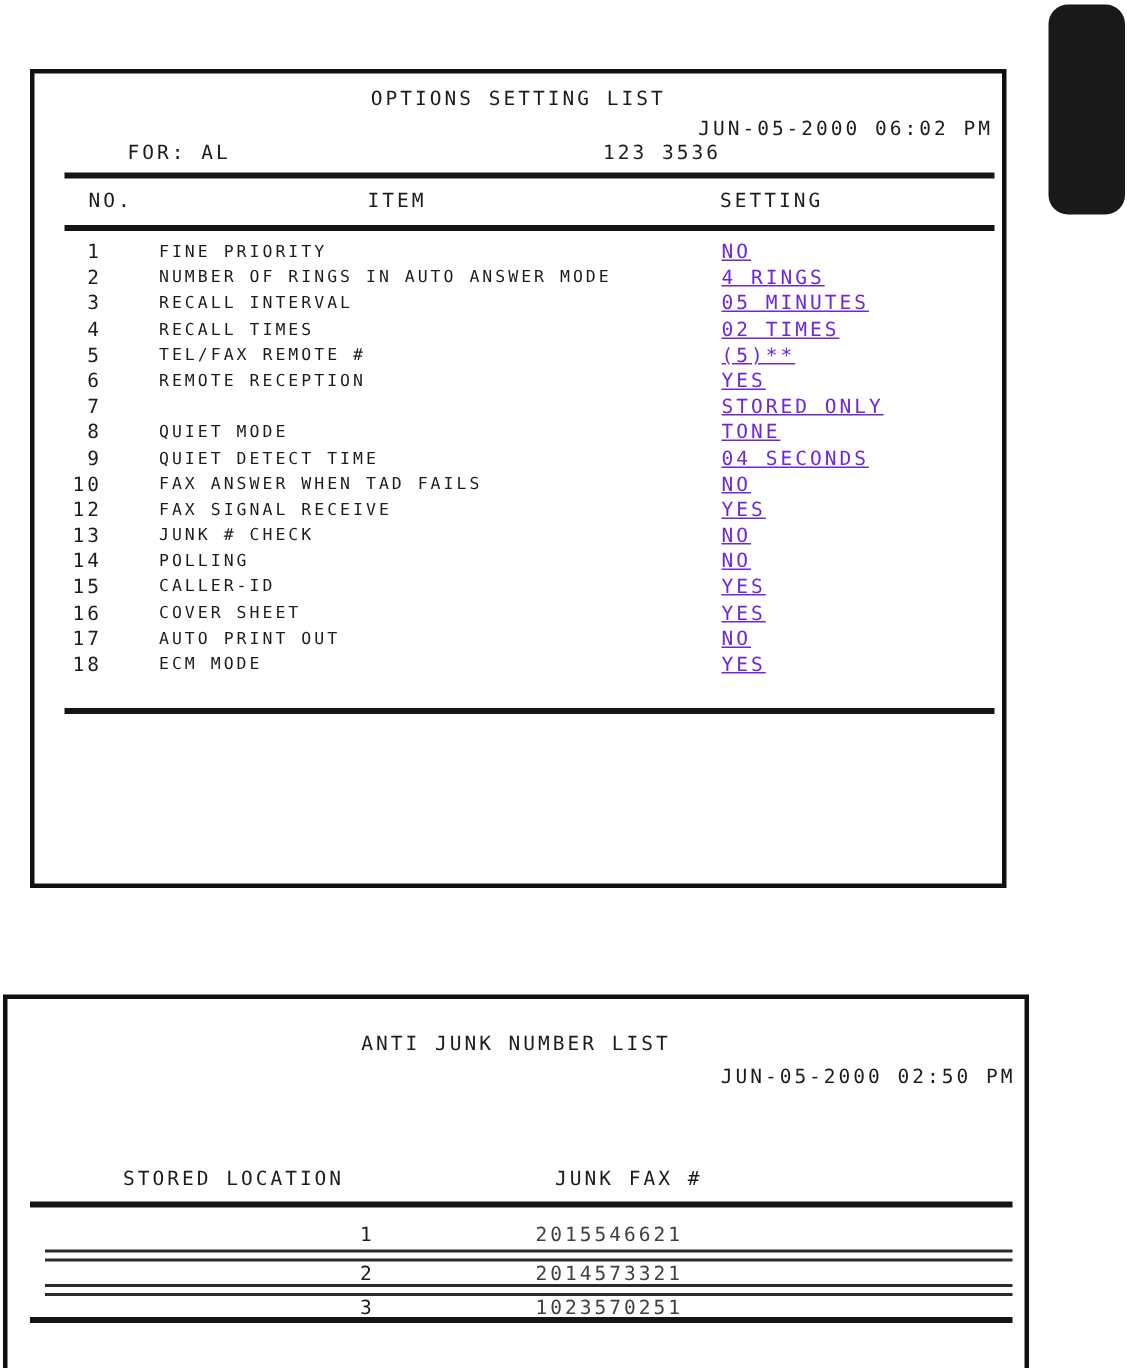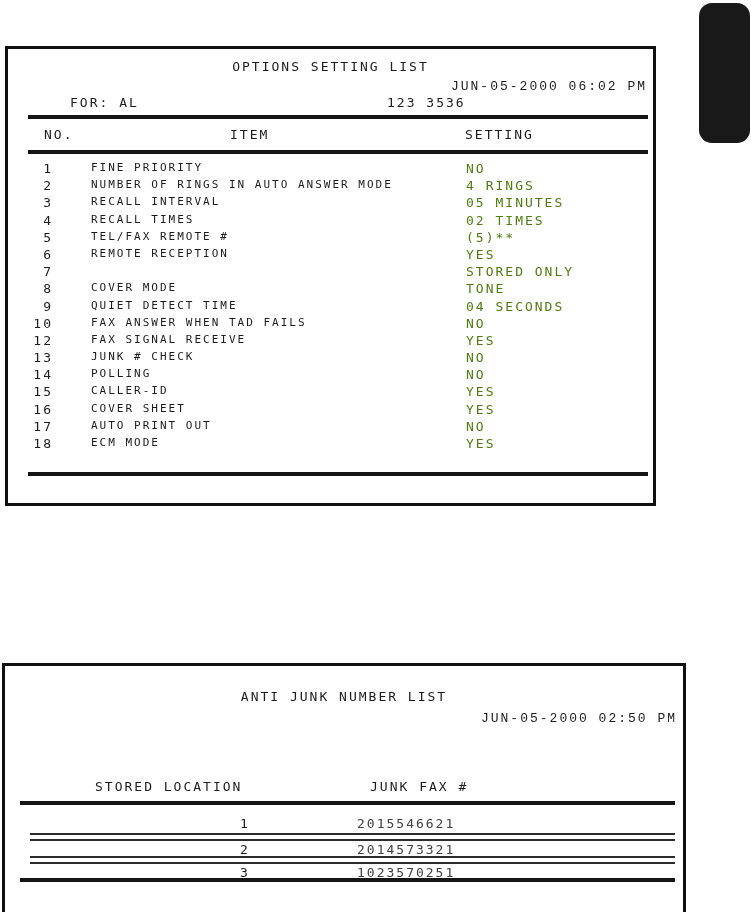--- a/index.html
+++ b/index.html
@@ -5,47 +5,47 @@
   html,body { margin:0; padding:0; }
   body {
     width:751px; height:912px; position:relative; overflow:hidden;
     background:#ffffff;
     font-family:"DejaVu Sans Mono", monospace;
   }
   .box {
     position:absolute; box-sizing:border-box;
     border:3px solid #101010; background:#fff;
   }
-  .box1 { left:5px; top:46px; width:651px; height:460px;padding-left:36px; }
+  .box1 { left:20px; top:46px; width:651px; height:546px;padding-left:36px; }
   .box2 { left:2px; top:663px; width:684px; height:258px; border-bottom-width:4px; }
 
   .txt {
     position:absolute; font-size:13px; line-height:13px;
     letter-spacing:2px; color:#1c1c1c; white-space:pre;
   }
   .center { left:0; right:0; text-align:center; }
-  .right  { right:6px; text-align:right;font-family:Liberation Mono, monospace; }
+  .right  { right:6px; text-align:right; }
 
   .rule { position:absolute; background:#151515; height:4px; }
   .rule.thin { height:2px; background:#2b2b2b; }
 
   .side-tab {
     position:absolute; left:699px; top:3px; width:51px; height:140px;
     background:#191919; border-radius:13px;
   }
 
   
   .orows { position:absolute; top:112px; left:0; right:0; }
   .orow  { position:relative; height:17.2px; }
   .orow .no      { position:absolute; left:0;   top:0; width:45px; text-align:right;
                    font-size:13px; letter-spacing:2px; color:#1c1c1c; white-space:pre; }
   .orow .item    { position:absolute; left:83px;  top:0;
                    font-size:11px; letter-spacing:2px; color:#1c1c1c; white-space:pre; }
   .orow .setting { position:absolute; left:458px; top:0;
-                   font-size:13px; letter-spacing:2px; color:#4d7c0f; white-space:pre; }
+                   font-size:13px; letter-spacing:2px; color:#6d28d9; white-space:pre;text-decoration:underline; }
 
   
   .jrow .loc { position:absolute; left:170px; width:140px; text-align:center;
                font-size:13px; letter-spacing:2px; color:#1c1c1c; white-space:pre; }
   .jrow .num { position:absolute; left:352px;
                font-size:13px; letter-spacing:2px; color:#404040; white-space:pre; }
 </style>
 </head>
 <body>
 
@@ -98,21 +98,21 @@
         <span class="no">6</span>
         <span class="item">REMOTE RECEPTION</span>
         <span class="setting">YES</span>
       </div>
     <div class="orow">
         <span class="no">7</span>
         <span class="setting">STORED ONLY</span>
       </div>
     <div class="orow">
         <span class="no">8</span>
-        <span class="item">COVER MODE</span>
+        <span class="item">QUIET MODE</span>
         <span class="setting">TONE</span>
       </div>
     <div class="orow">
         <span class="no">9</span>
         <span class="item">QUIET DETECT TIME</span>
         <span class="setting">04 SECONDS</span>
       </div>
     <div class="orow">
         <span class="no">10</span>
         <span class="item">FAX ANSWER WHEN TAD FAILS</span>
@@ -158,21 +158,21 @@
   <div class="rule" style="top:423px;left:20px;right:5px"></div>
 </section>
 
 <section class="box box2">
 
   <div class="txt center" style="top:24px">ANTI JUNK NUMBER LIST</div>
 
   <div class="txt right" style="top:46px">JUN-05-2000 02:50 PM</div>
 
 
-  <div class="txt" style="top:114px;left:90px">STORED LOCATION</div>
+  <div class="txt" style="top:114px;left:77px">STORED LOCATION</div>
   <div class="txt" style="top:114px;left:365px">JUNK FAX #</div>
 
   <div class="rule" style="top:135px;left:15px;right:8px"></div>
 
   <div class="jrow">
     <span class="loc" style="top:150px">1</span>
     <span class="num" style="top:150px">2015546621</span>
   </div>
   <div class="rule thin" style="top:167px;left:25px;right:8px"></div>
   <div class="rule thin" style="top:173px;left:25px;right:8px"></div>

